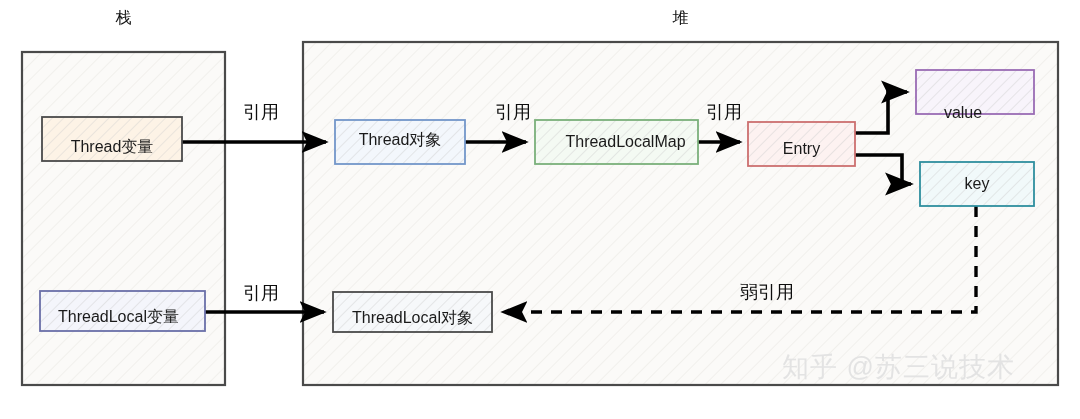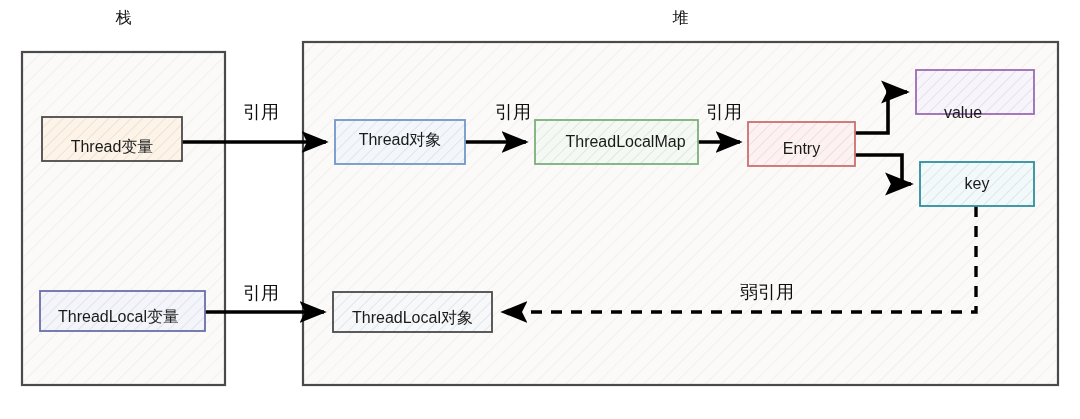--- a/index.html
+++ b/index.html
@@ -188,14 +188,15 @@
   <div class="node" style="left:333px; top:292px; width:159px; height:52px;">
     <span class="node-label">ThreadLocal对象</span>
   </div>
 
   <div class="edge-label" style="left:243px; top:100px;">引用</div>
   <div class="edge-label" style="left:495px; top:100px;">引用</div>
   <div class="edge-label" style="left:706px; top:100px;">引用</div>
   <div class="edge-label" style="left:243px; top:281px;">引用</div>
   <div class="edge-label" style="left:740px; top:280px;">弱引用</div>
 
+  <div class="watermark" style="left:782px; top:349px;">知乎 @苏三说技术</div>
 
 </div>
 
 </body></html>

